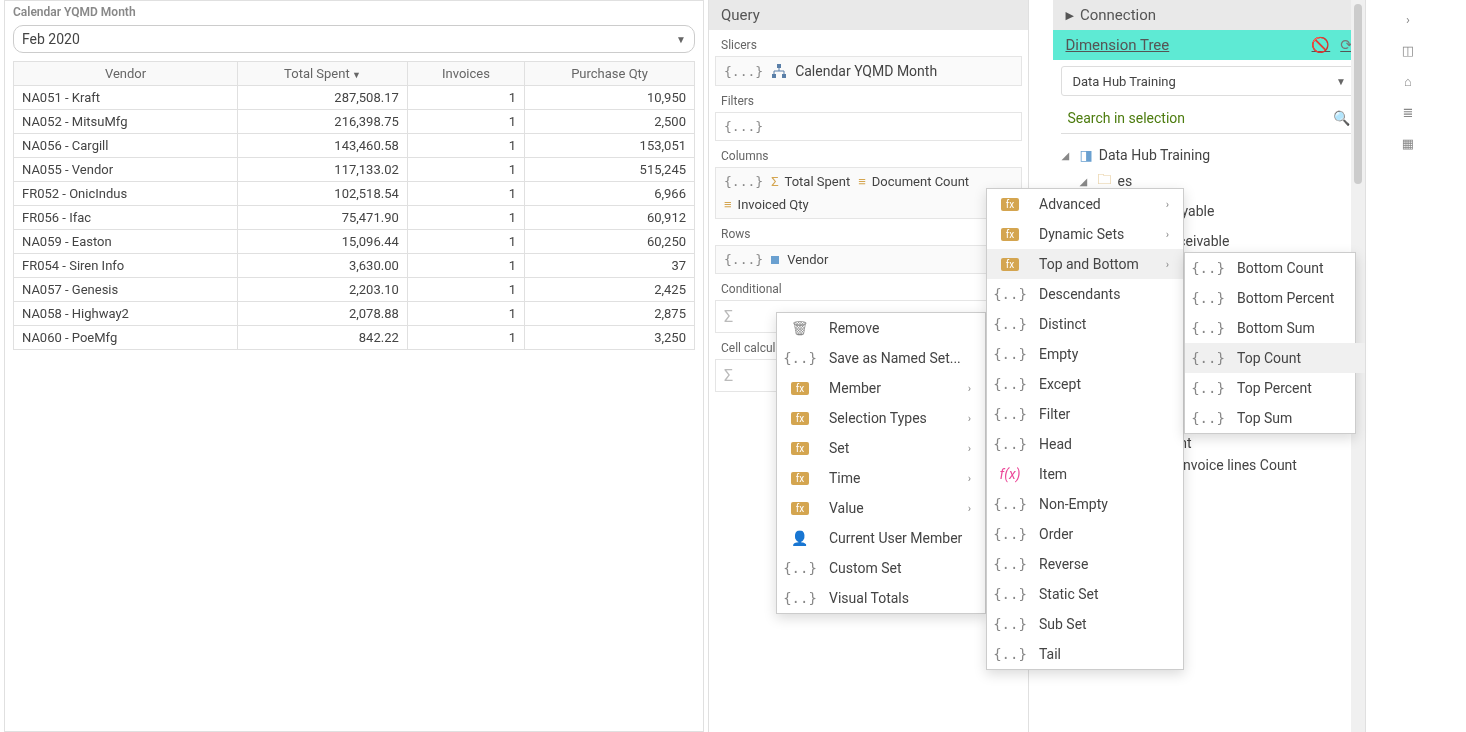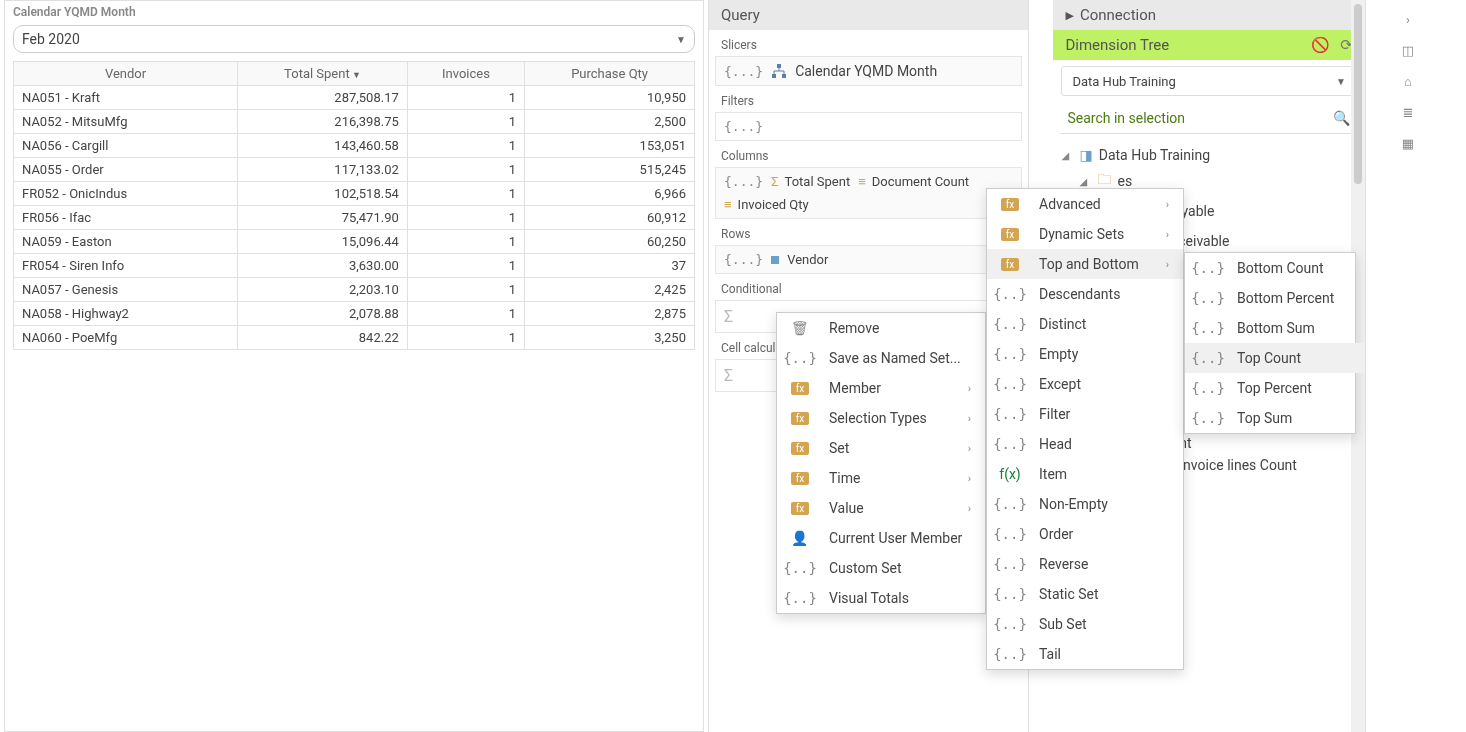--- a/index.html
+++ b/index.html
@@ -37,21 +37,21 @@
   .chip-row.bordered.light { background: #fff; }
   .chip-brace { color: #888; font-family: monospace; }
   .chip-label { font-size: 14px; color: #444; }
   .col-tokens { display: flex; gap: 8px; flex-wrap: wrap; border: 1px solid #e5e5e5; margin: 0 6px; padding: 6px 8px; background: #fafafa; }
   .token { display: flex; align-items: center; gap: 6px; }
   .token-icon { color: #d4a550; }
   .sigma-row { border: 1px solid #e5e5e5; margin: 0 6px; padding: 6px 8px; color: #bbb; font-size: 16px; }
   .rows-item { display: flex; align-items: center; gap: 8px; border: 1px solid #e5e5e5; margin: 0 6px; padding: 6px 8px; background: #fafafa; }
   .rows-item .sq { width: 8px; height: 8px; background: #6aa0d0; }
   
-  .dim-head { background: #bef264; padding: 6px 12px; color: #555; font-size: 15px; display: flex; align-items: center; justify-content: space-between; }
+  .dim-head { background: #5eead4; padding: 6px 12px; color: #555; font-size: 15px; display: flex; align-items: center; justify-content: space-between; text-decoration: underline; }
   .dim-head .hdr-icons { display: flex; gap: 10px; color: #777; }
   .connection-row { background: #e9e9e9; padding: 6px 12px; display: flex; align-items: center; gap: 6px; color: #555; font-size: 15px; }
   .sel-row { margin: 6px 8px; border: 1px solid #ddd; border-radius: 3px; height: 30px; display: flex; align-items: center; justify-content: space-between; padding: 0 10px; }
   .search-row { margin: 6px 8px; border-bottom: 1px solid #ddd; height: 32px; display: flex; align-items: center; justify-content: space-between; padding: 0 6px; color: #4d7c0f; font-size: 14px; }
   .tree { padding: 4px 8px 8px 8px; font-size: 14px; }
   .tree-node { display: flex; align-items: center; gap: 6px; padding: 3px 0; }
   .tree-node .tri { font-size: 10px; color: #888; width: 12px; }
   .tree-node.level1 { padding-left: 18px; }
   .tree-node.level2 { padding-left: 36px; }
   .tree-node.level2.highlight { background: #8eded2; }
@@ -105,21 +105,21 @@
             <td class="num">1</td>
             <td class="num">2,500</td>
           </tr>
           <tr>
             <td class="vendor">NA056 - Cargill</td>
             <td class="num">143,460.58</td>
             <td class="num">1</td>
             <td class="num">153,051</td>
           </tr>
           <tr>
-            <td class="vendor">NA055 - Order</td>
+            <td class="vendor">NA055 - Vendor</td>
             <td class="num">117,133.02</td>
             <td class="num">1</td>
             <td class="num">515,245</td>
           </tr>
           <tr>
             <td class="vendor">FR052 - OnicIndus</td>
             <td class="num">102,518.54</td>
             <td class="num">1</td>
             <td class="num">6,966</td>
           </tr>
@@ -450,21 +450,21 @@
       </span>
     </div>
     <div class="ctx-item">
       <span class="left">
         <span class="ctx-icon gray" style="font-family:monospace">{..}</span>
         <span>Head</span>
       </span>
     </div>
     <div class="ctx-item">
       <span class="left">
-        <span class="ctx-icon" style="color:#15803d;">f(x)</span>
+        <span class="ctx-icon" style="color:#ec4899;font-style:italic">f(x)</span>
         <span>Item</span>
       </span>
     </div>
     <div class="ctx-item">
       <span class="left">
         <span class="ctx-icon gray" style="font-family:monospace">{..}</span>
         <span>Non-Empty</span>
       </span>
     </div>
     <div class="ctx-item">

